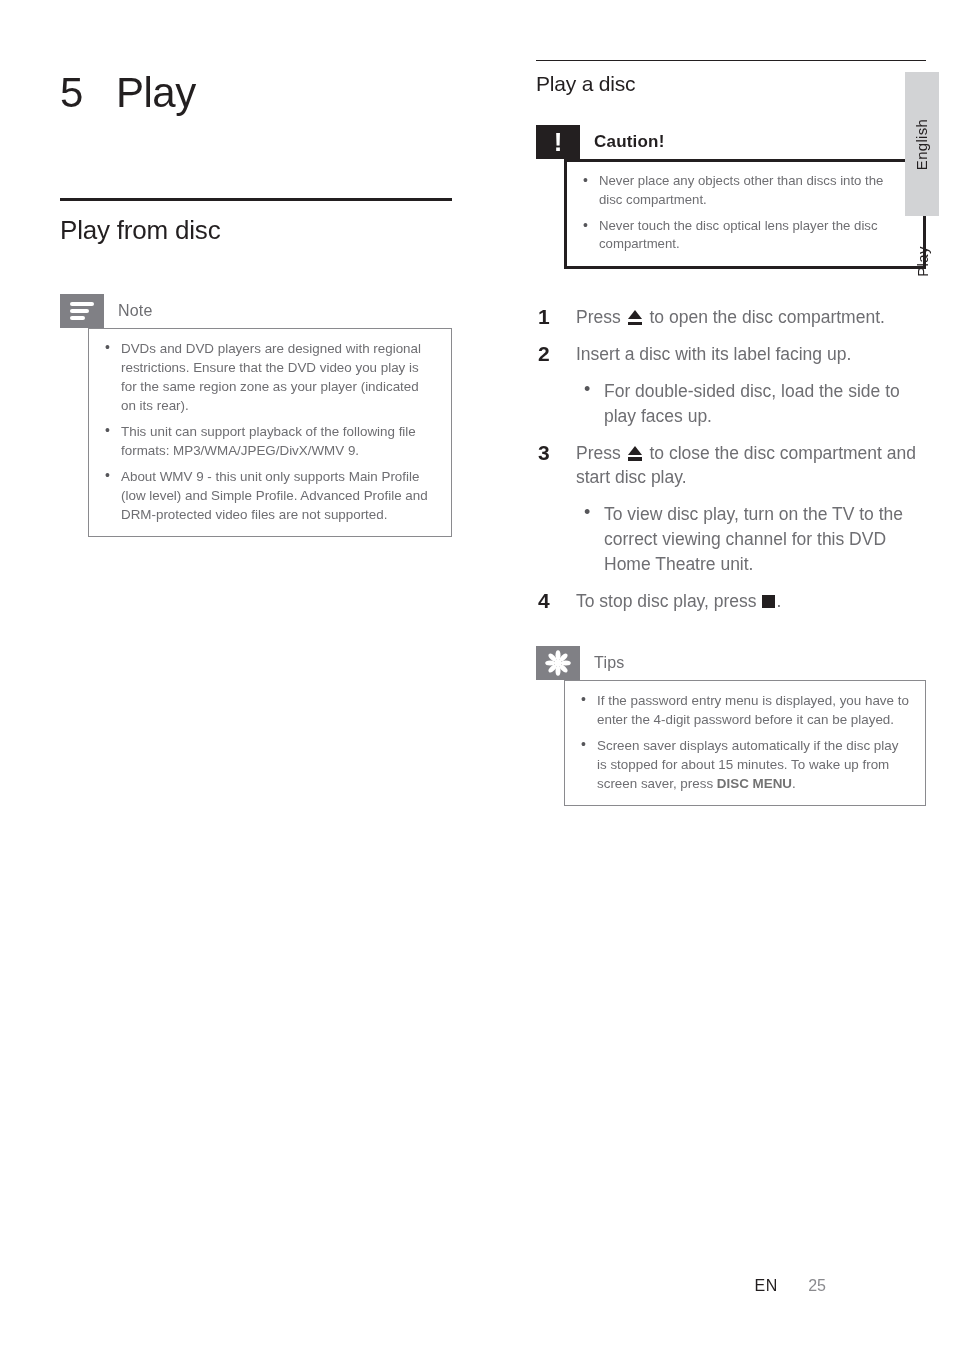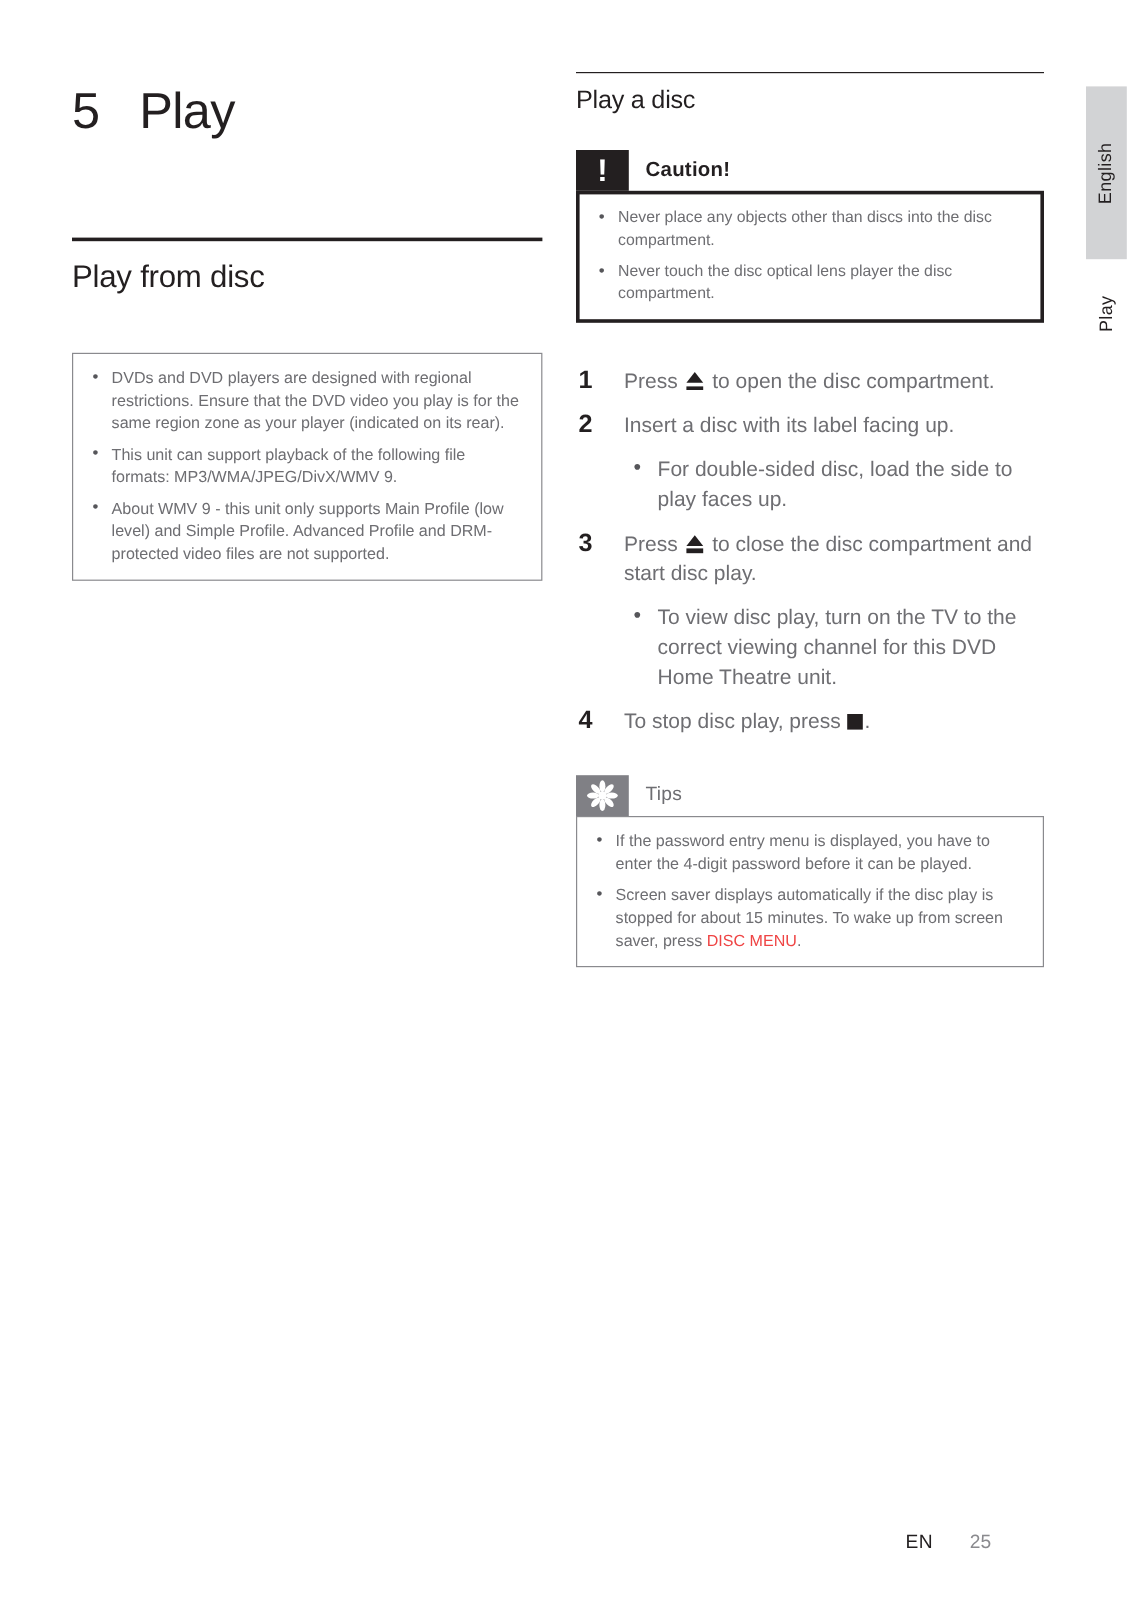--- a/index.html
+++ b/index.html
@@ -18,21 +18,21 @@
 
   
   .col-left {
     position: absolute;
     left: 60px;
     top: 60px;
     width: 392px;
   }
   .col-right {
     position: absolute;
-    left: 480px;
+    left: 536px;
     top: 60px;
     width: 390px;
   }
 
   
   .chapter {
     display: flex;
     align-items: baseline;
     color: #231f20;
     font-size: 42px;
@@ -96,20 +96,21 @@
     font-size: 16px;
     color: #6e6e72;
     letter-spacing: 0.2px;
   }
   .callout-title.dark { color: #231f20; font-size: 17px; font-weight: bold; }
 
   .callout-body {
     border: 1px solid #8a8a8e;
     padding: 10px 14px 12px 10px;
     box-sizing: border-box;
+    margin-left: 28px;
   }
   .callout-body.heavy {
     border: 3px solid #231f20;
     padding: 10px 14px 12px 10px;
   }
 
   ul.bullets {
     list-style: none;
     margin: 0;
     padding: 0;
@@ -126,21 +127,21 @@
   ul.bullets > li::before {
     content: "\2022";
     position: absolute;
     left: 6px;
     top: -1px;
     font-size: 14px;
     color: #56565a;
   }
   .callout-body.heavy ul.bullets > li { font-size: 13.2px; }
 
-  b, strong { color: #ef4444; font-weight: normal; }
+  b, strong { color: #737373; font-weight: bold; }
 
   
   ol.steps {
     list-style: none;
     margin: 0;
     padding: 0;
   }
   ol.steps > li {
     position: relative;
     padding-left: 40px;
@@ -307,20 +308,30 @@
   </h1>
 
   <div style="height:84px"></div>
 
   <div class="rule-thick"></div>
   <h2 class="h-section">Play from disc</h2>
 
   <div style="height:48px"></div>
 
   <div class="callout">
+    <div class="callout-head">
+      <div class="callout-icon gray">
+        <span class="icon-note-bars">
+          <i></i>
+            <i></i>
+            <i></i>
+        </span>
+      </div>
+      <div class="callout-title">Note</div>
+    </div>
     <div class="callout-body">
       <ul class="bullets">
         <li>DVDs and DVD players are designed with regional restrictions.  Ensure that the DVD video you play is for the same region zone as your player (indicated on its rear).</li>
         <li>This unit can support playback of the following file formats: MP3/WMA/JPEG/DivX/WMV 9.</li>
         <li>About WMV 9 - this unit only supports Main Profile (low level) and Simple Profile.  Advanced Profile and DRM-protected video files are not supported.</li>
       </ul>
     </div>
   </div>
 
 </div>

